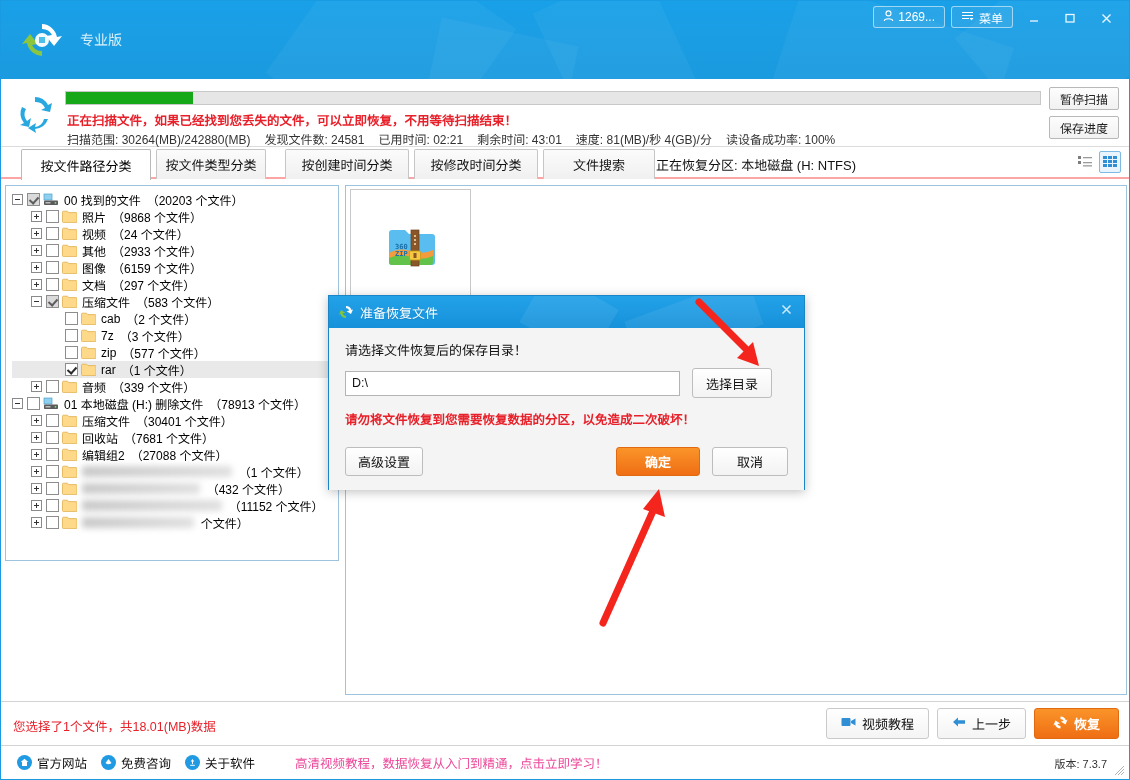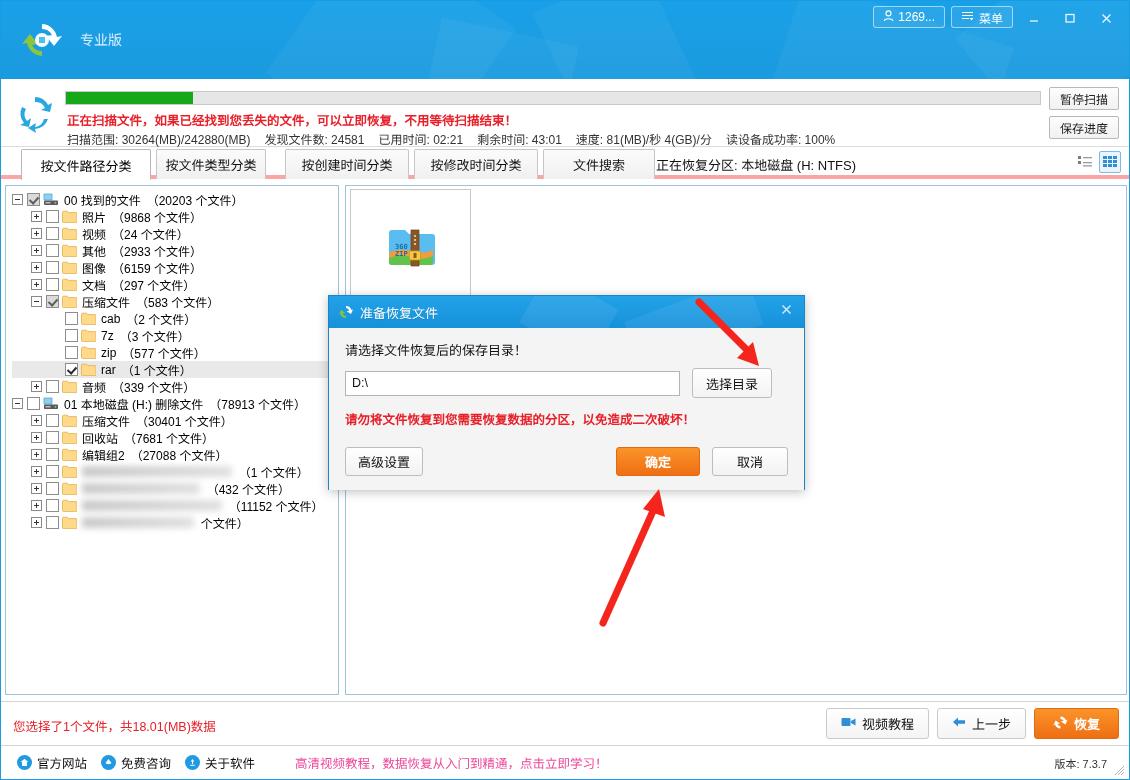--- a/index.html
+++ b/index.html
@@ -124,21 +124,21 @@
     cursor: pointer;
     display: flex; align-items: center; justify-content: center;
     white-space: nowrap;
   }
 
   
   .tabstrip {
     position: absolute; left: 0; top: 146px;
     width: 1128px; height: 32px;
     background: #fff;
-    border-bottom: 4px solid #fca5a5;
+    border-bottom: 2px solid #fca5a5;
   }
   .tab {
     position: absolute; top: 2px; height: 30px;
     border: 1px solid #c6c6c6;
     border-bottom: none;
     background: linear-gradient(to bottom,#fbfbfb,#f0f0f0);
     font-size: 13px; color: #111;
     display: flex; align-items: center; justify-content: center;
     cursor: pointer;
     border-radius: 2px 2px 0 0;
@@ -164,21 +164,21 @@
     border: 1px solid transparent;
     display: flex; align-items: center; justify-content: center;
     cursor: pointer; border-radius: 2px;
     background: #fff;
   }
   .vt.active { border-color: #7dbbe6; background: #eaf4fc; }
 
   
   .tree-panel {
     position: absolute; left: 4px; top: 184px;
-    width: 334px; height: 510px;
+    width: 334px; height: 376px;
     border: 1px solid #9ec4dd;
     background: #fff;
     overflow: hidden;
   }
   .tree-inner { padding: 5px 0 0 6px; }
   .trow {
     display: flex; align-items: center;
     height: 17px; font-size: 12px; color: #000;
     white-space: nowrap; cursor: default;
   }

